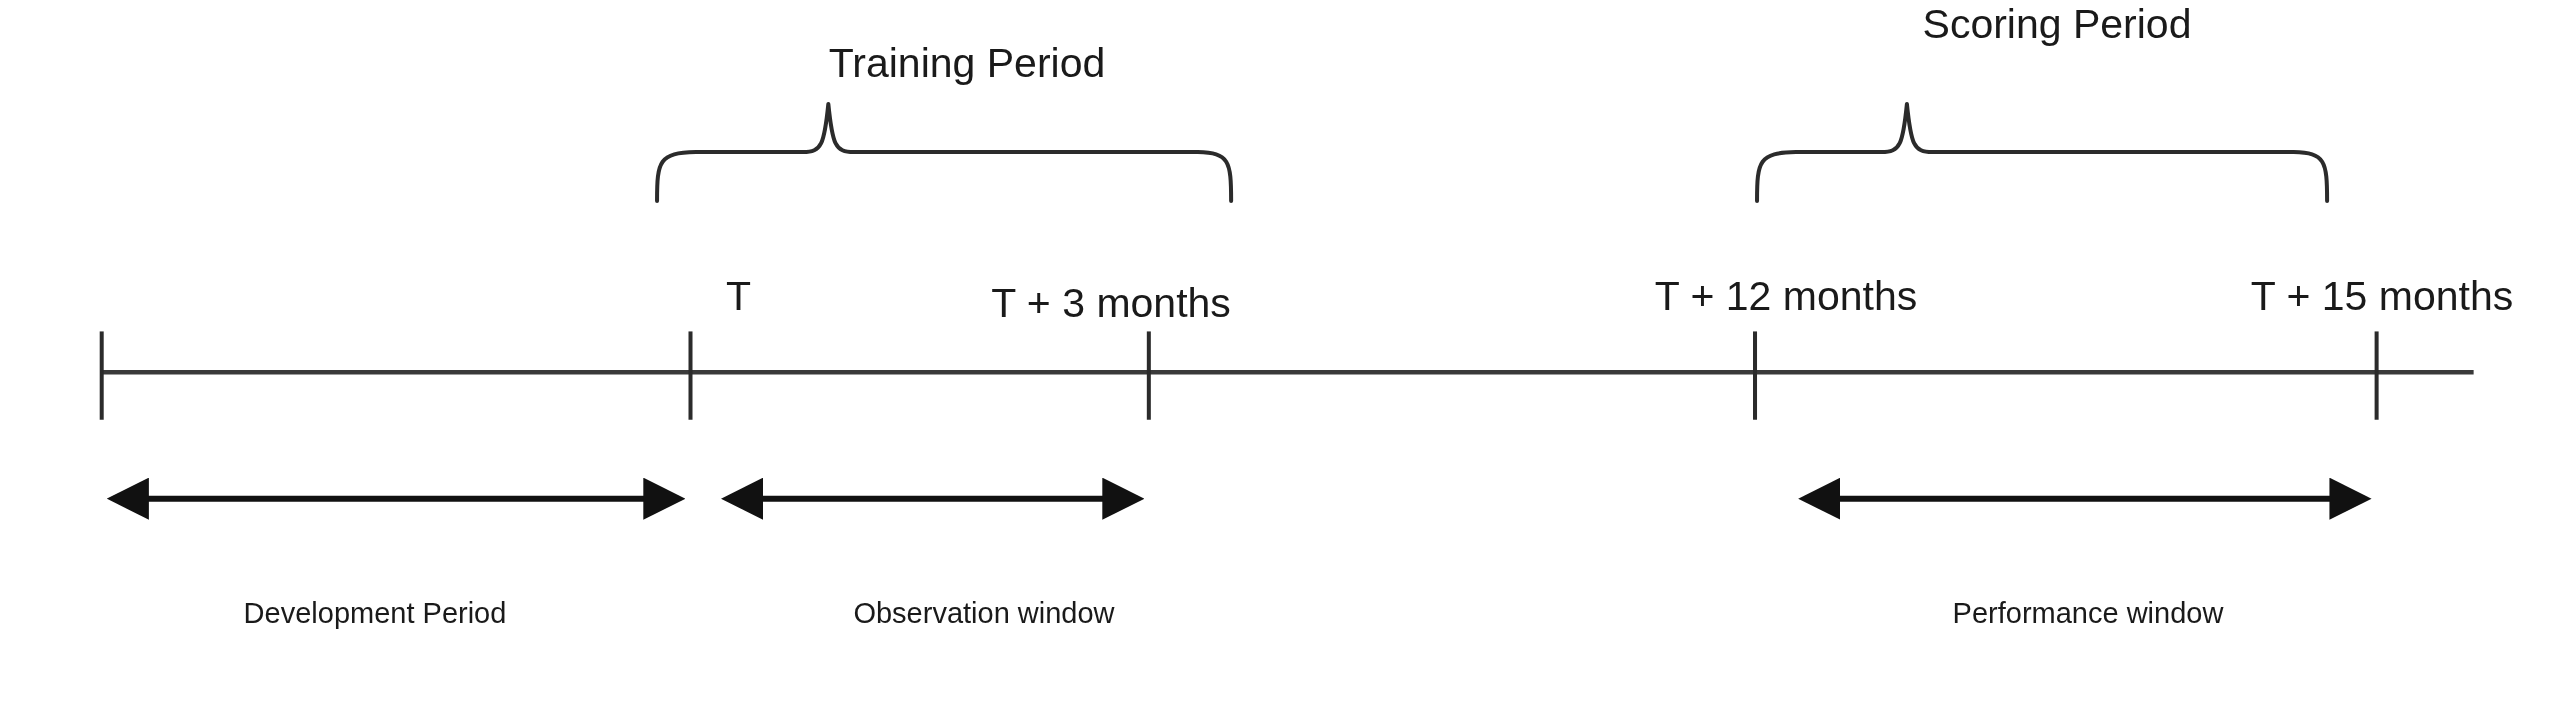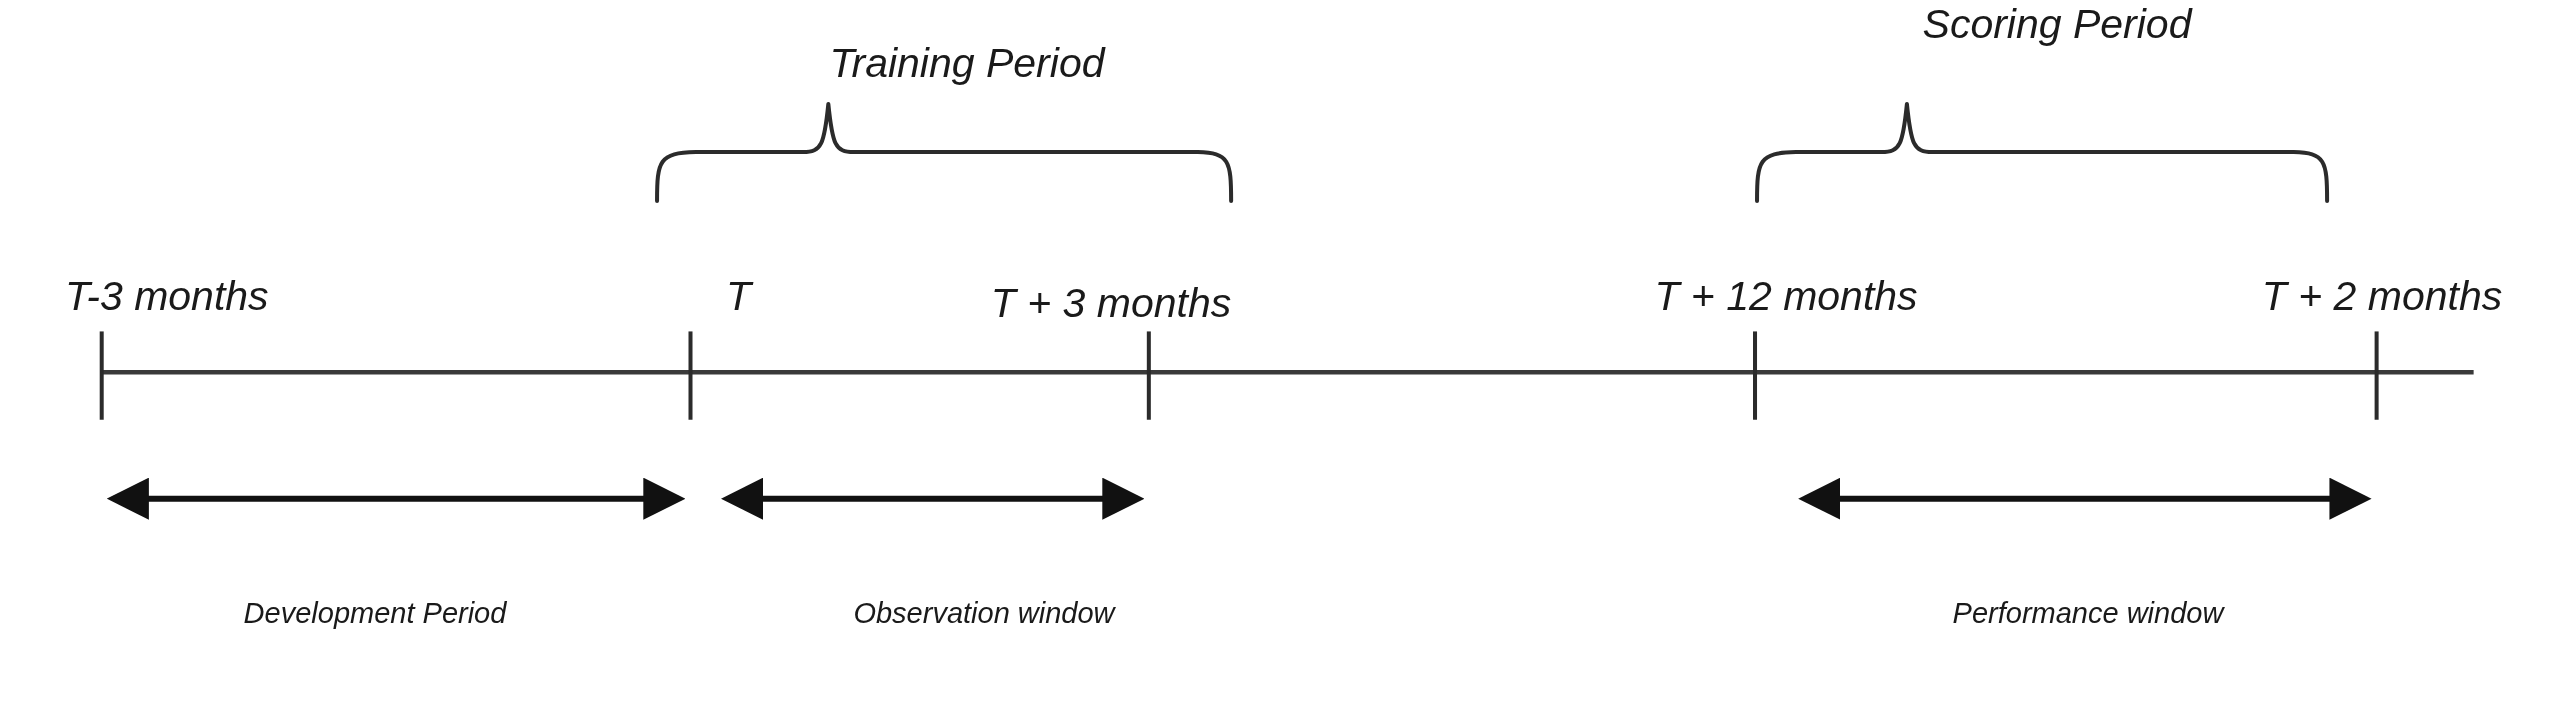--- a/index.html
+++ b/index.html
@@ -7,21 +7,20 @@
     padding: 0;
     background: #ffffff;
   }
   #canvas {
     position: relative;
     width: 2576px;
     height: 703px;
     background: #ffffff;
     overflow: hidden;
     font-family: "Liberation Sans", sans-serif;
-    font-style: italic;
   }
   #diagram-svg {
     position: absolute;
     left: 0;
     top: 0;
     width: 2576px;
     height: 703px;
   }
   .dg-text {
     position: absolute;
@@ -89,29 +88,28 @@
       <line x1="170" y1="745" x2="1014" y2="745" stroke="#111111" stroke-width="9" marker-start="url(#arrow-start)" marker-end="url(#arrow-end)"></line>
       <line x1="1088" y1="745" x2="1700" y2="745" stroke="#111111" stroke-width="9" marker-start="url(#arrow-start)" marker-end="url(#arrow-end)"></line>
       <line x1="2698" y1="745" x2="3534" y2="745" stroke="#111111" stroke-width="9" marker-start="url(#arrow-start)" marker-end="url(#arrow-end)"></line>
     </g>
   </svg>
 
   <div class="dg-text brace-title center-anchored" style="left:967px; top:43px;">Training Period</div>
 
   <div class="dg-text brace-title center-anchored" style="left:2057px; top:4px;">Scoring Period</div>
 
-  <div class="dg-text tick-label" style="left:65px; top:276px;">T-3 months</div>
 
   <div class="dg-text tick-label" style="left:726px; top:276px;">T</div>
 
   <div class="dg-text tick-label center-anchored" style="left:1111px; top:276px;margin-top:7px;">T + 3 months</div>
 
   <div class="dg-text tick-label center-anchored" style="left:1786px; top:276px;">T + 12 months</div>
 
-  <div class="dg-text tick-label center-anchored" style="left:2382px; top:276px;">T + 2 months</div>
+  <div class="dg-text tick-label center-anchored" style="left:2382px; top:276px;">T + 15 months</div>
 
   <div class="dg-text window-label center-anchored" style="left:375px; top:599px;">Development Period</div>
 
   <div class="dg-text window-label center-anchored" style="left:2088px; top:599px;">Performance window</div>
 
   <div class="dg-text window-label center-anchored" style="left:984px; top:599px;">Observation window</div>
 
 </div>
 
 

